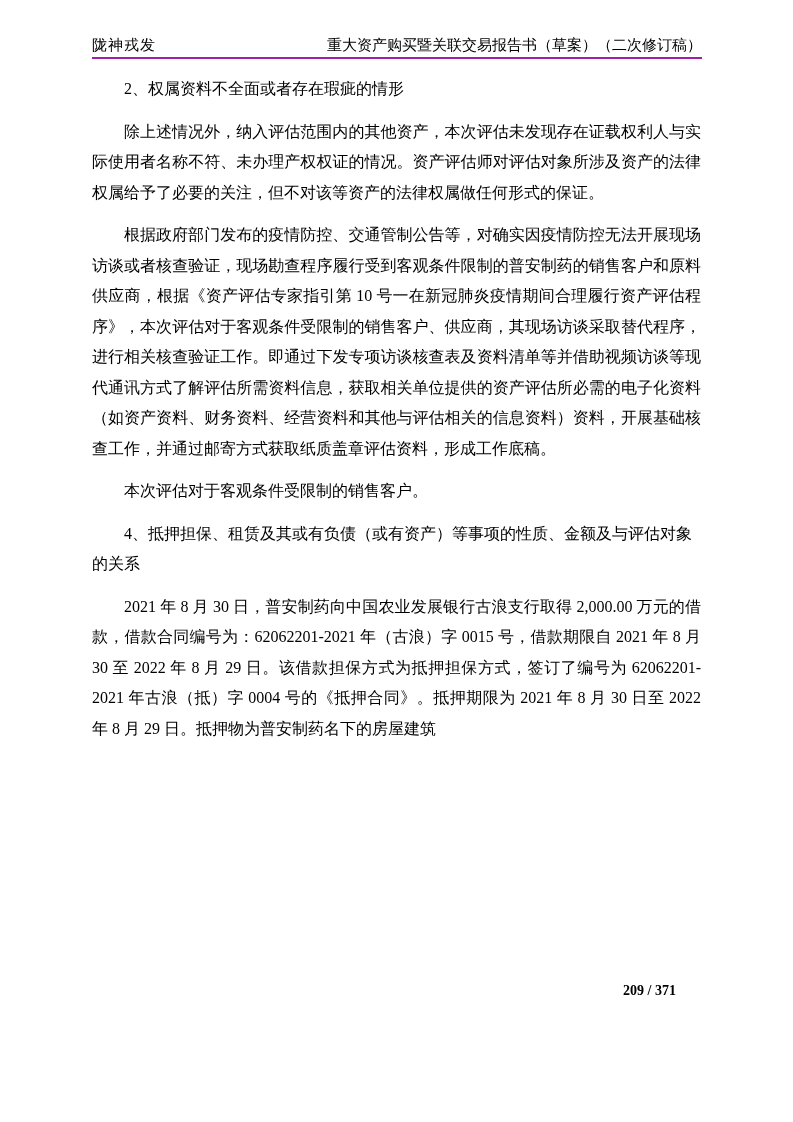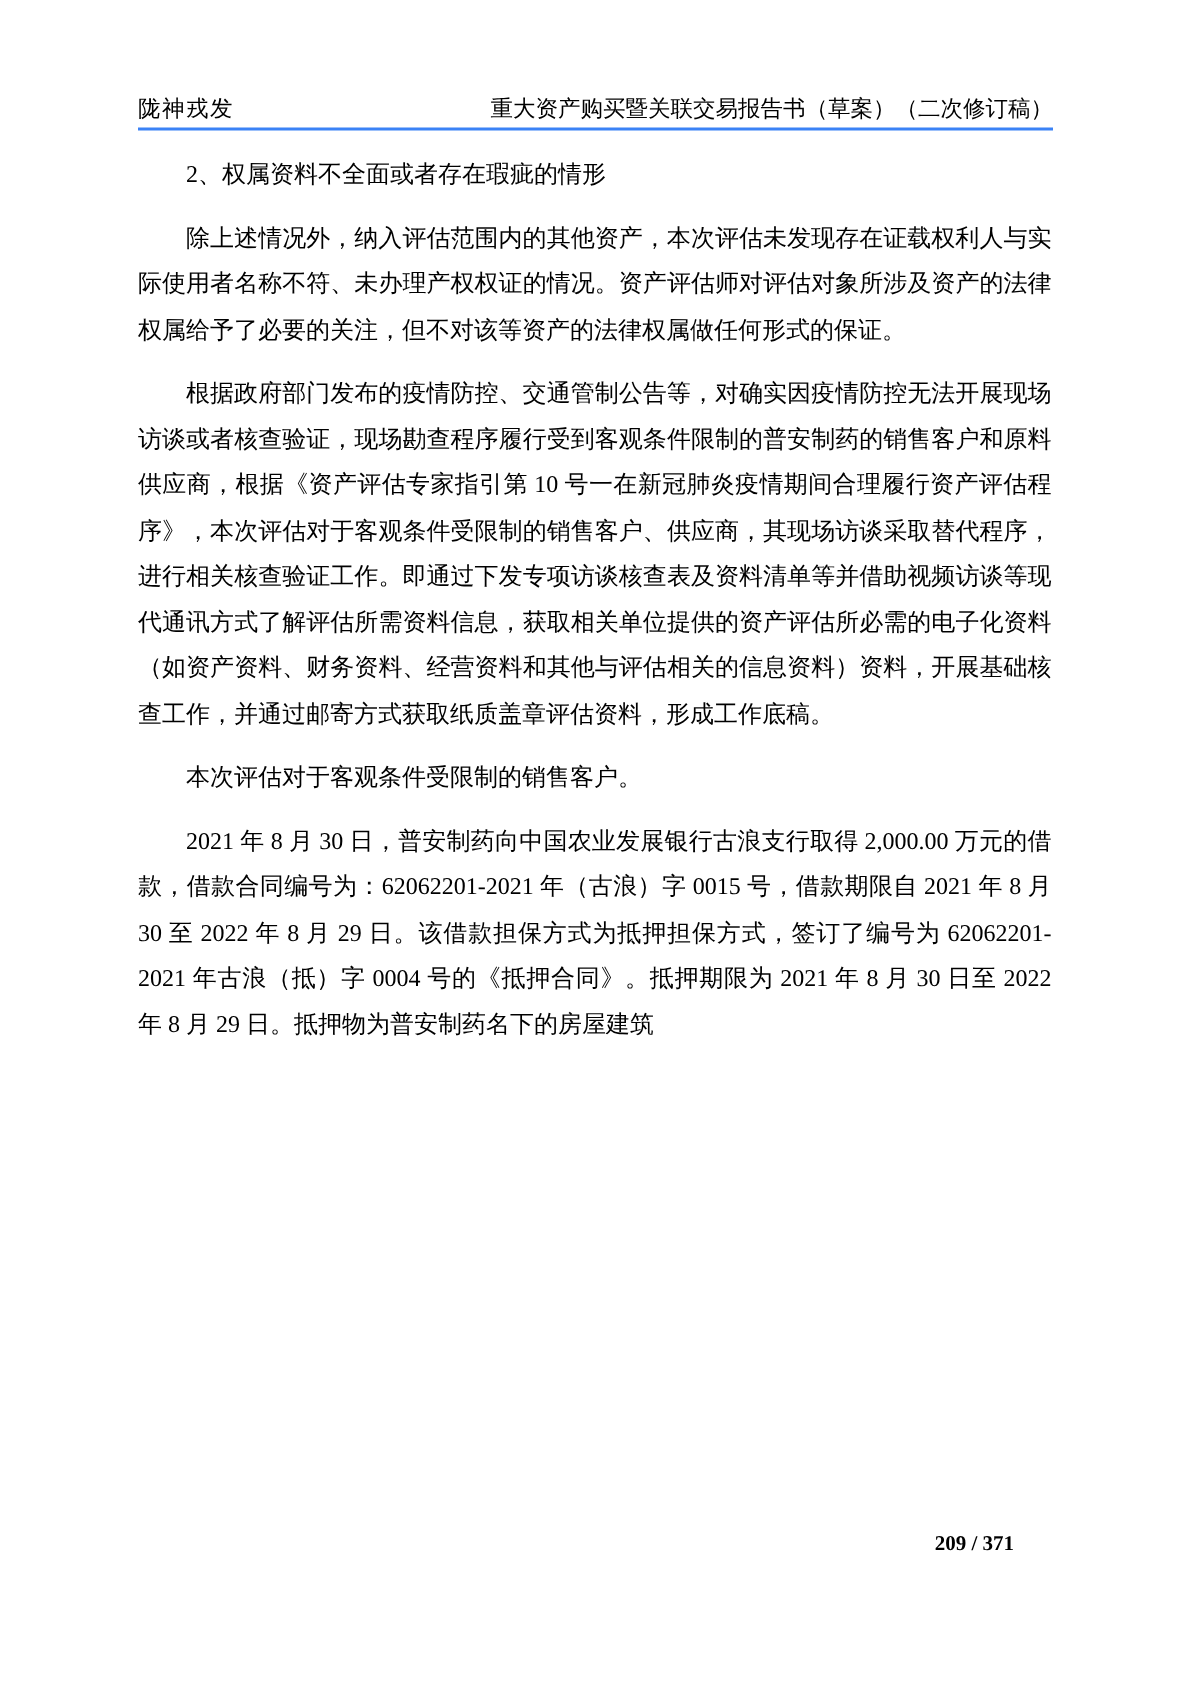--- a/index.html
+++ b/index.html
@@ -11,23 +11,23 @@
     position: relative;
     width: 793px;
     height: 1122px;
     background: #ffffff;
     overflow: hidden;
     font-family: "Liberation Serif", "DejaVu Serif", serif;
     color: #000000;
   }
   .header {
     margin: 0 91px 0 92px;
-    padding-top: 64px;
+    padding-top: 36px;
     padding-bottom: 3px;
-    border-bottom: 2px solid #3b82f6;
+    border-bottom: 2px solid #a21caf;
     display: flex;
     justify-content: space-between;
     align-items: flex-end;
     font-size: 15px;
     line-height: 18px;
     white-space: nowrap;
   }
   .header .left {
     letter-spacing: 1px;
   }
@@ -45,21 +45,21 @@
   .content .block.first {
     margin-top: 15px;
   }
   .content .heading {
     text-align: left;
     font-weight: normal;
     font-size: 16px;
   }
   .footer {
     position: absolute;
-    top: 1021px;
+    top: 982px;
     right: 117px;
     font-size: 14px;
     font-weight: bold;
     line-height: 18px;
   }
 </style>
 </head>
 <body>
 
 <div class="page">
@@ -73,19 +73,20 @@
     <div class="block heading first">2、权属资料不全面或者存在瑕疵的情形</div>
 
 
     <p class="block">除上述情况外，纳入评估范围内的其他资产，本次评估未发现存在证载权利人与实际使用者名称不符、未办理产权权证的情况。资产评估师对评估对象所涉及资产的法律权属给予了必要的关注，但不对该等资产的法律权属做任何形式的保证。</p>
 
 
     <p class="block">根据政府部门发布的疫情防控、交通管制公告等，对确实因疫情防控无法开展现场访谈或者核查验证，现场勘查程序履行受到客观条件限制的普安制药的销售客户和原料供应商，根据《资产评估专家指引第 10 号一在新冠肺炎疫情期间合理履行资产评估程序》，本次评估对于客观条件受限制的销售客户、供应商，其现场访谈采取替代程序，进行相关核查验证工作。即通过下发专项访谈核查表及资料清单等并借助视频访谈等现代通讯方式了解评估所需资料信息，获取相关单位提供的资产评估所必需的电子化资料（如资产资料、财务资料、经营资料和其他与评估相关的信息资料）资料，开展基础核查工作，并通过邮寄方式获取纸质盖章评估资料，形成工作底稿。</p>
 
     <p class="block">本次评估对于客观条件受限制的销售客户。</p>
 
+    <div class="block heading">4、抵押担保、租赁及其或有负债（或有资产）等事项的性质、金额及与评估对象的关系</div>
 
     <p class="block">2021 年 8 月 30 日，普安制药向中国农业发展银行古浪支行取得 2,000.00 万元的借款，借款合同编号为：62062201-2021 年（古浪）字 0015 号，借款期限自 2021 年 8 月 30 至 2022 年 8 月 29 日。该借款担保方式为抵押担保方式，签订了编号为 62062201-2021 年古浪（抵）字 0004 号的《抵押合同》。抵押期限为 2021 年 8 月 30 日至 2022 年 8 月 29 日。抵押物为普安制药名下的房屋建筑</p>
   </div>
 
   <div class="footer">209 / 371</div>
 
 </div>
 
 </body></html>

